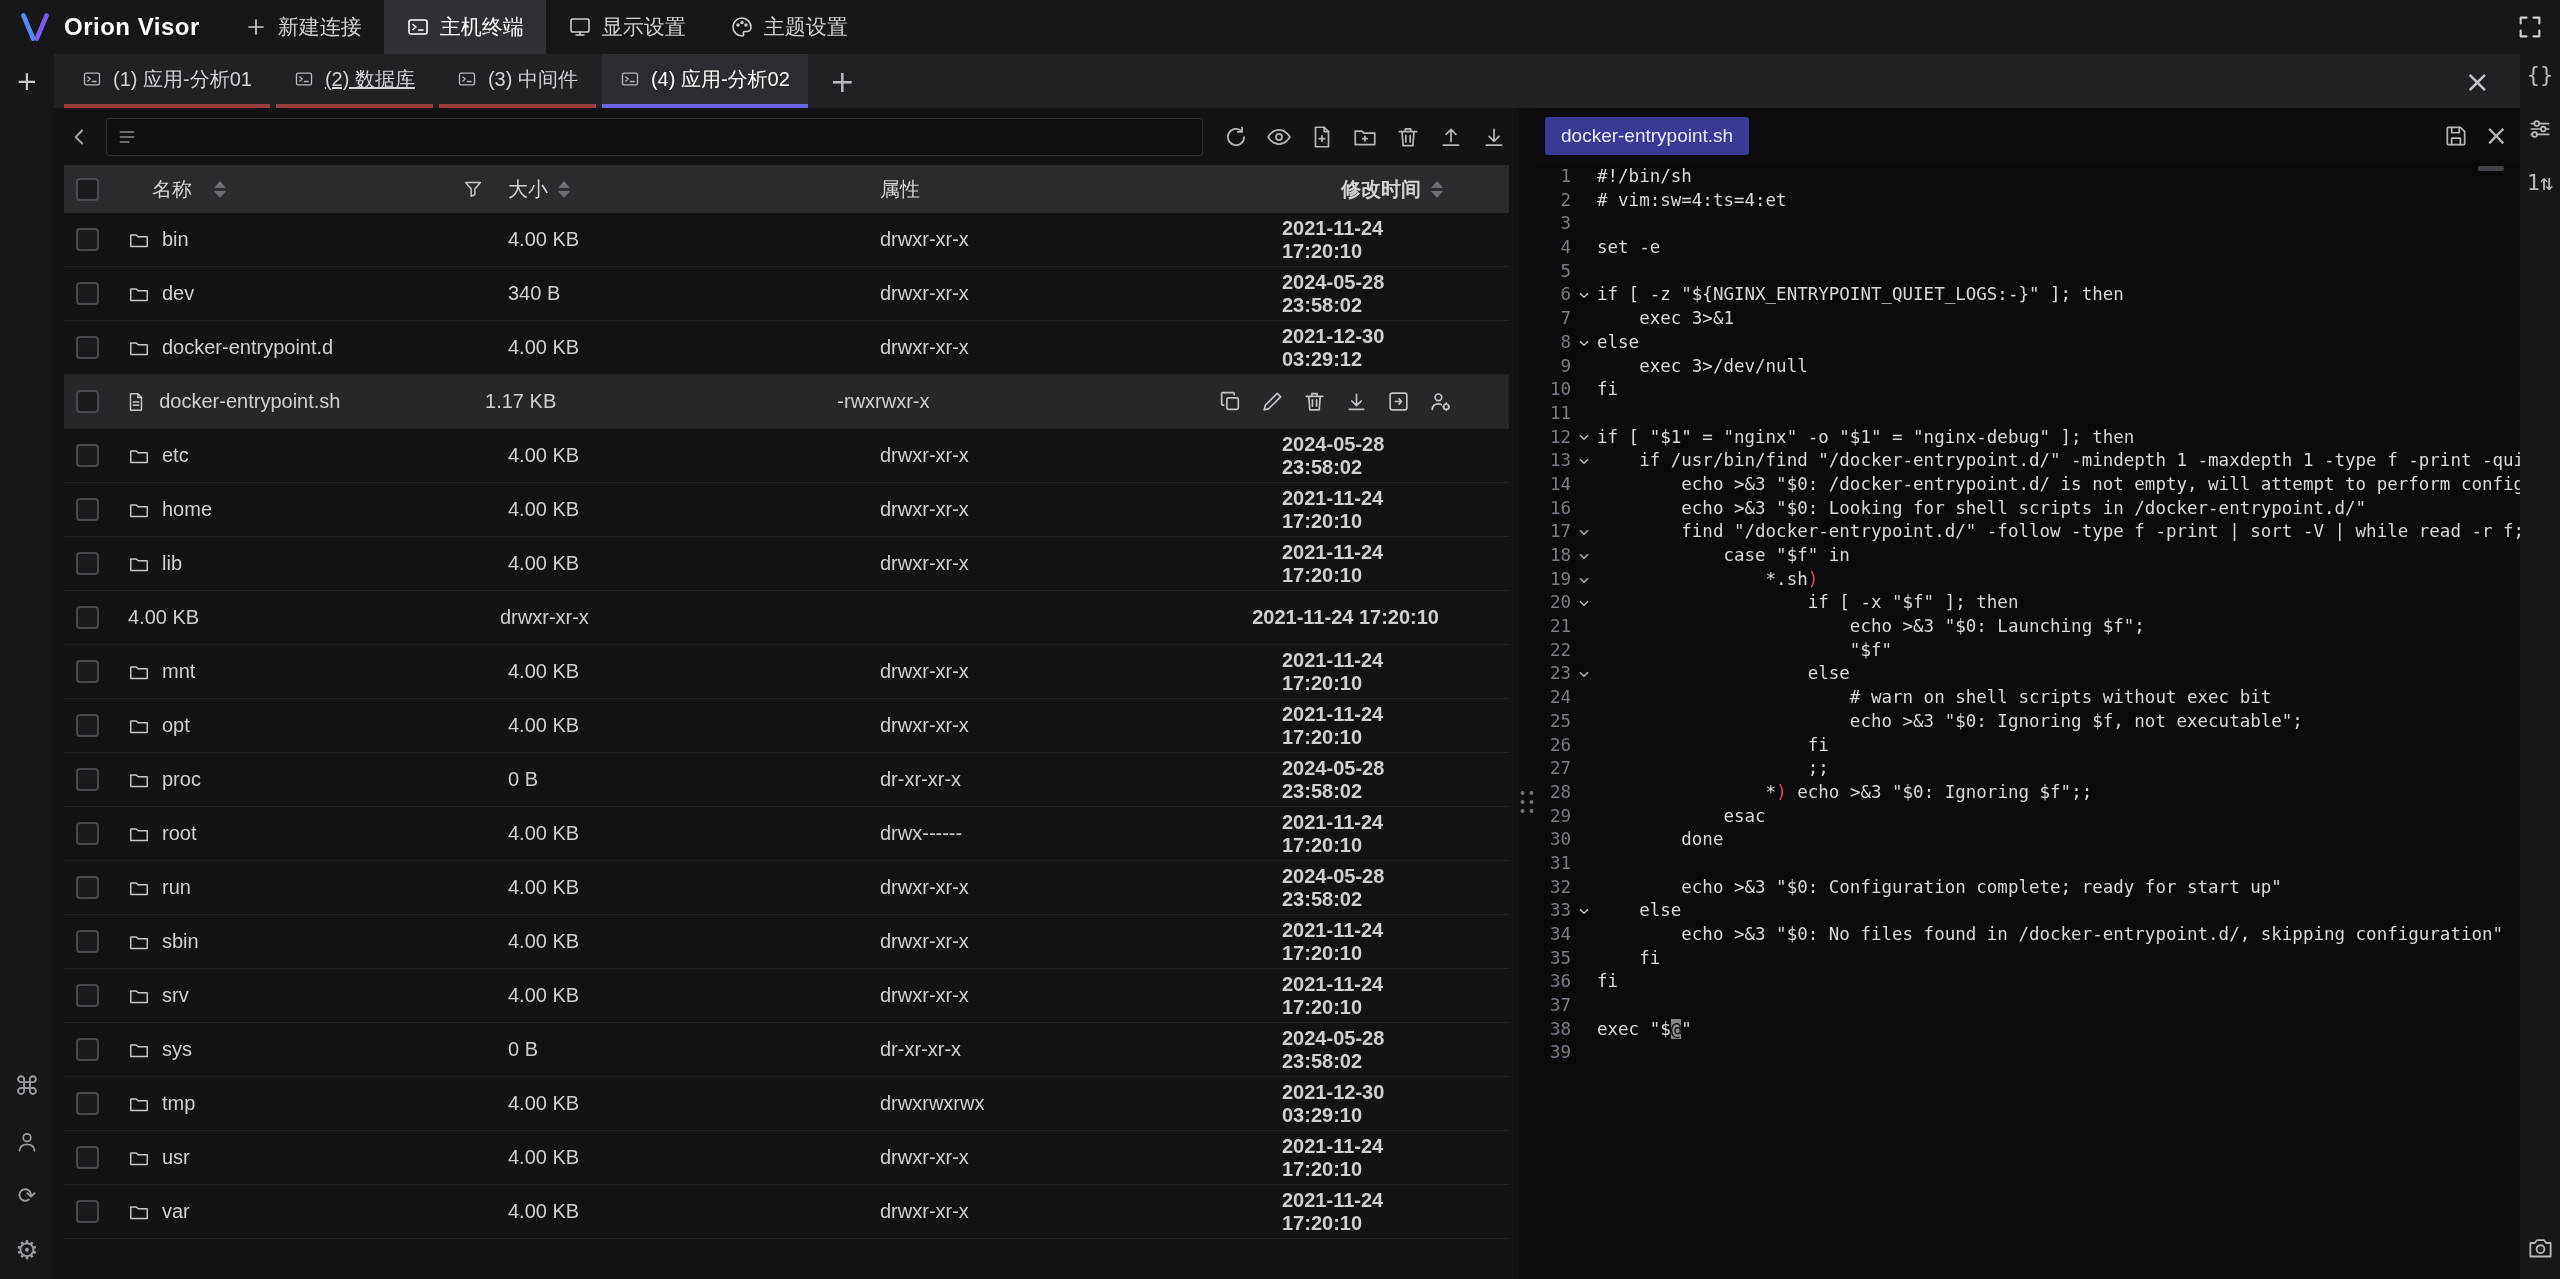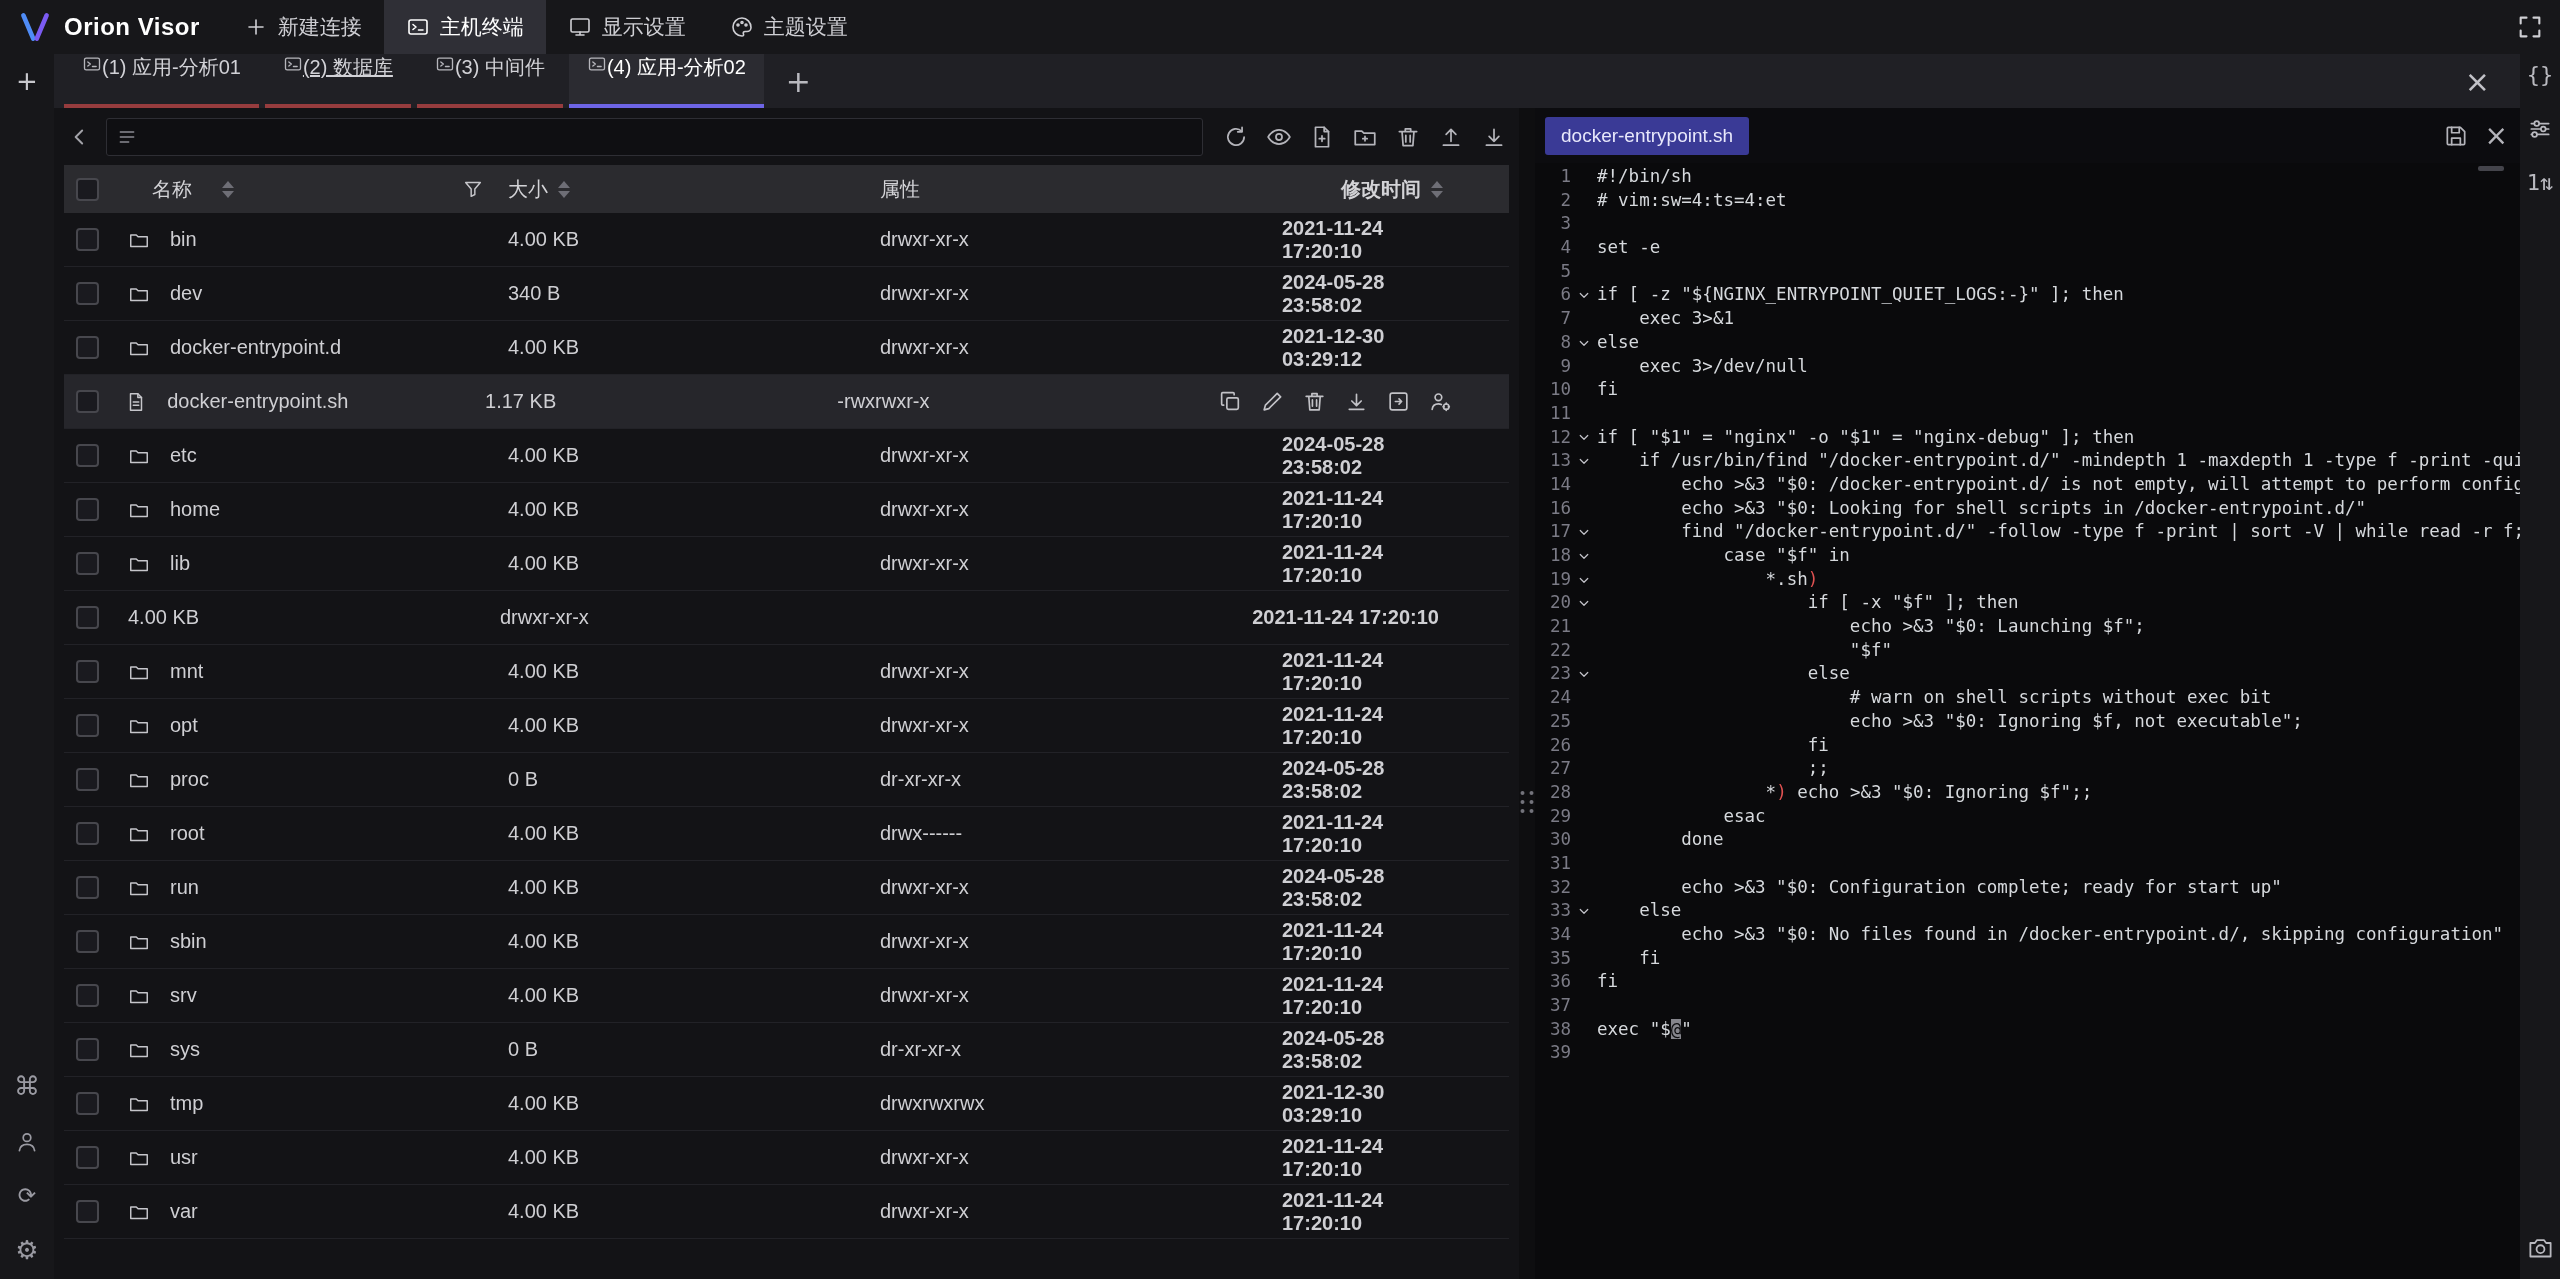--- a/index.html
+++ b/index.html
@@ -23,21 +23,21 @@
   .rail-top { height:54px; display:flex; align-items:center; justify-content:center; color:#c8c8cd; }
   .rail-spacer { flex:1; }
   .rail-bottom { display:flex; flex-direction:column; align-items:center; gap:30px; padding-bottom:16px; color:#9a9aa2; }
   .glyph { font-size:26px; line-height:1; font-family:"DejaVu Sans",sans-serif; }
   .glyph.small { font-size:22px; }
 
   .workspace { flex:1; min-width:0; display:flex; flex-direction:column; }
 
   
   .tabbar { height:54px; background:#202025; display:flex; align-items:center; padding-left:10px; }
-  .term-tab { display:flex; align-items:flex-start; gap:0; height:100%; padding:0 18px;
+  .term-tab { display:flex; align-items:center; gap:11px; height:100%; padding:0 18px;
     font-size:20px; color:#d2d2d7; border-bottom:4px solid transparent; margin-right:6px; }
   .term-tab .ic { color:#b6b6bc; }
   .term-tab.active { background:#2b2b31; color:#ffffff; }
   .tab-add { font-size:30px; color:#b9b9bf; padding:0 16px; font-family:"DejaVu Sans",sans-serif; }
   .tabbar-close { margin-left:auto; margin-right:30px; font-size:30px; color:#c2c2c8; font-family:"DejaVu Sans",sans-serif; }
 
   .content { flex:1; min-height:0; display:flex; }
 
   
   .file-panel { width:1465px; background:#131316; display:flex; flex-direction:column; }
@@ -51,21 +51,21 @@
 
   .fp-header { height:48px; margin:0 10px; background:#2b2b2f; display:flex; align-items:center;
     font-size:20px; color:#d3d3d7; }
   .fp-body { flex:1; margin:0 10px; overflow:hidden; }
   .fp-row { height:54px; display:flex; align-items:center; font-size:20px; color:#cfcfd3;
     border-bottom:1px solid #222227; }
   .fp-row.hovered { background:#26262b; }
 
   .col { display:flex; align-items:center; height:100%; }
   .col-check { width:64px; padding-left:12px; }
-  .col-name  { width:380px; gap:20px; padding-left:0; }
+  .col-name  { width:380px; gap:12px; padding-left:0; }
   .col-name .ic { color:#c6c6cb; }
   .col-size  { width:372px; }
   .col-attr  { width:402px; }
   .col-time  { flex:1; justify-content:flex-end; padding-right:70px;font-weight:bold; }
   .col-time.actions { gap:17px; padding-right:56px; color:#c2c2c7; }
 
   .checkbox { width:23px; height:23px; border:2px solid #47474d; border-radius:4px; background:#1a1a1f; }
 
   .sort { display:inline-flex; flex-direction:column; gap:3px; margin-left:10px; }
   .sort i { width:0; height:0; border-left:6px solid transparent; border-right:6px solid transparent; display:block; }

